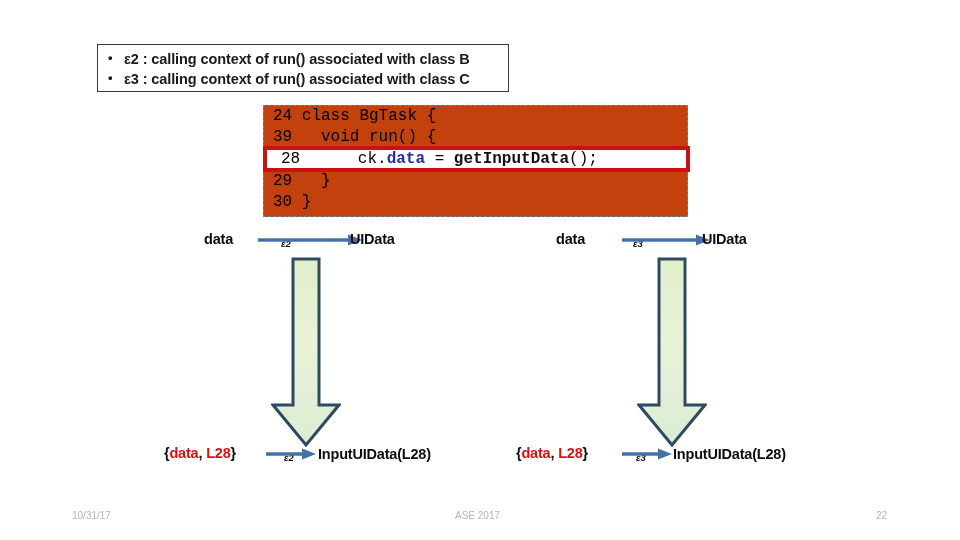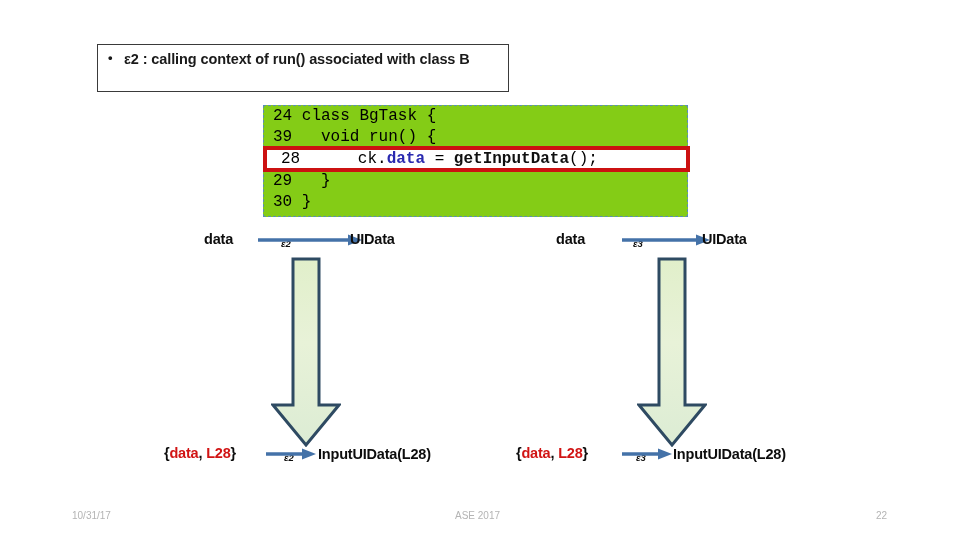--- a/index.html
+++ b/index.html
@@ -56,21 +56,21 @@
 
   
   #code-box {
     position: absolute;
     left: 263px;
     top: 105px;
     width: 425px;
     height: 112px;
     border: 1px dashed #5b8db8;
     box-sizing: border-box;
-    background: #84cc16;
+    background: #c2410c;
   }
   .code-line {
     position: relative;
     font-family: "Liberation Mono", monospace;
     font-size: 16px;
     line-height: 20.5px;
     color: #000000;
     white-space: pre;
     padding-left: 9px;
     height: 20.5px;
@@ -158,20 +158,21 @@
   #footer-page { left: 876px; top: 510px; }
 </style>
 </head>
 <body>
 
 <div id="slide">
 
   <div id="bullet-box">
     <ul id="bullet-list">
       <li>ε2 : calling context of run() associated with class B</li>
+      <li>ε3 : calling context of run() associated with class C</li>
     </ul>
   </div>
 
   <div id="code-box">
     <div class="code-line">24 class BgTask {</div>
     <div class="code-line">39   void run() {</div>
     <div class="code-line highlight"><span>28</span><span>      ck.</span><span class="tok-field">data</span><span> = </span><span class="tok-call">getInputData</span><span>();</span></div>
     <div class="code-line">29   }</div>
     <div class="code-line">30 }</div>
   </div>

